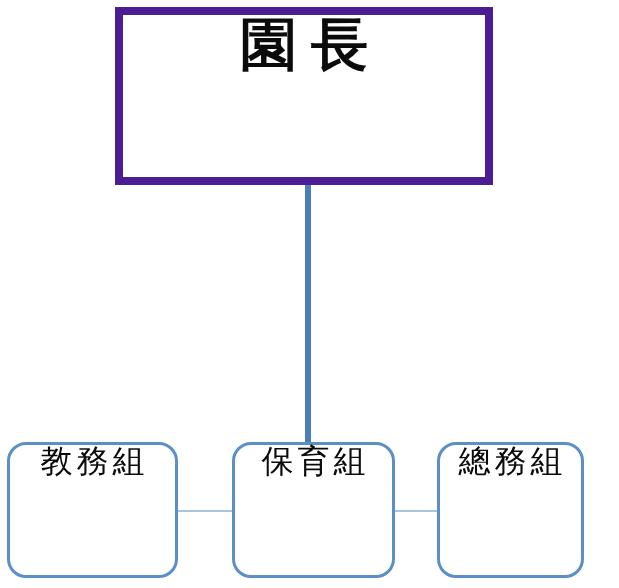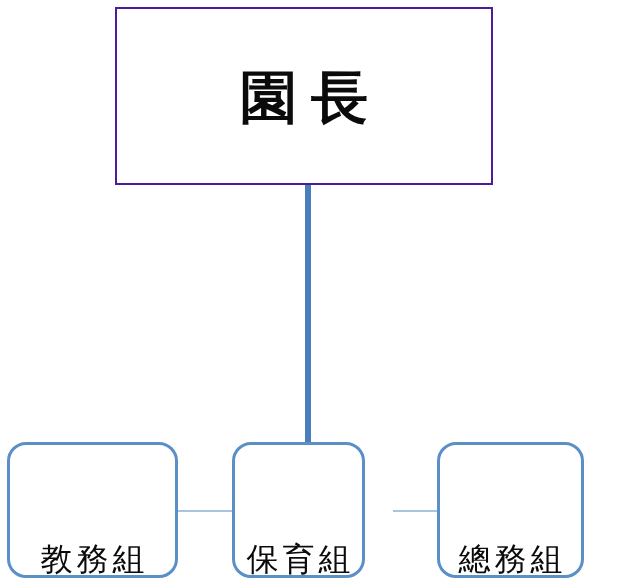--- a/index.html
+++ b/index.html
@@ -20,24 +20,24 @@
 
   
   .root-node {
     position: absolute;
     left: 115px;
     top: 7px;
     width: 378px;
     height: 178px;
     box-sizing: border-box;
     background: #ffffff;
-    border: 2px solid #4c1d95;
+    border: 8px solid #4c1d95;
     border-radius: 0;
     display: flex;
-    align-items: center;
+    align-items: flex-start;
     justify-content: center;
     z-index: 3;
   }
   .root-label {
     font-family: "DejaVu Serif", serif;
     font-weight: bold;
     font-size: 57px;
     line-height: 1;
     color: #0b0b0b;
     letter-spacing: 14px;
@@ -77,26 +77,26 @@
   
   .dept-node {
     position: absolute;
     top: 442px;
     height: 136px;
     box-sizing: border-box;
     background: #ffffff;
     border: 3px solid #5B8FC7;
     border-radius: 19px;
     display: flex;
-    align-items: flex-end;
+    align-items: flex-start;
     justify-content: center;
     z-index: 2;
   }
   .dept-node.node-0 { left: 7px;   width: 171px; }
-  .dept-node.node-1 { left: 232px; width: 133px; }
+  .dept-node.node-1 { left: 232px; width: 163px; }
   .dept-node.node-2 { left: 437px; width: 147px; }
 
   .dept-label {
     font-family: "DejaVu Serif", serif;
     font-weight: normal;
     font-size: 32px;
     line-height: 1;
     color: #0b0b0b;
     letter-spacing: 4px;
     text-indent: 4px;

